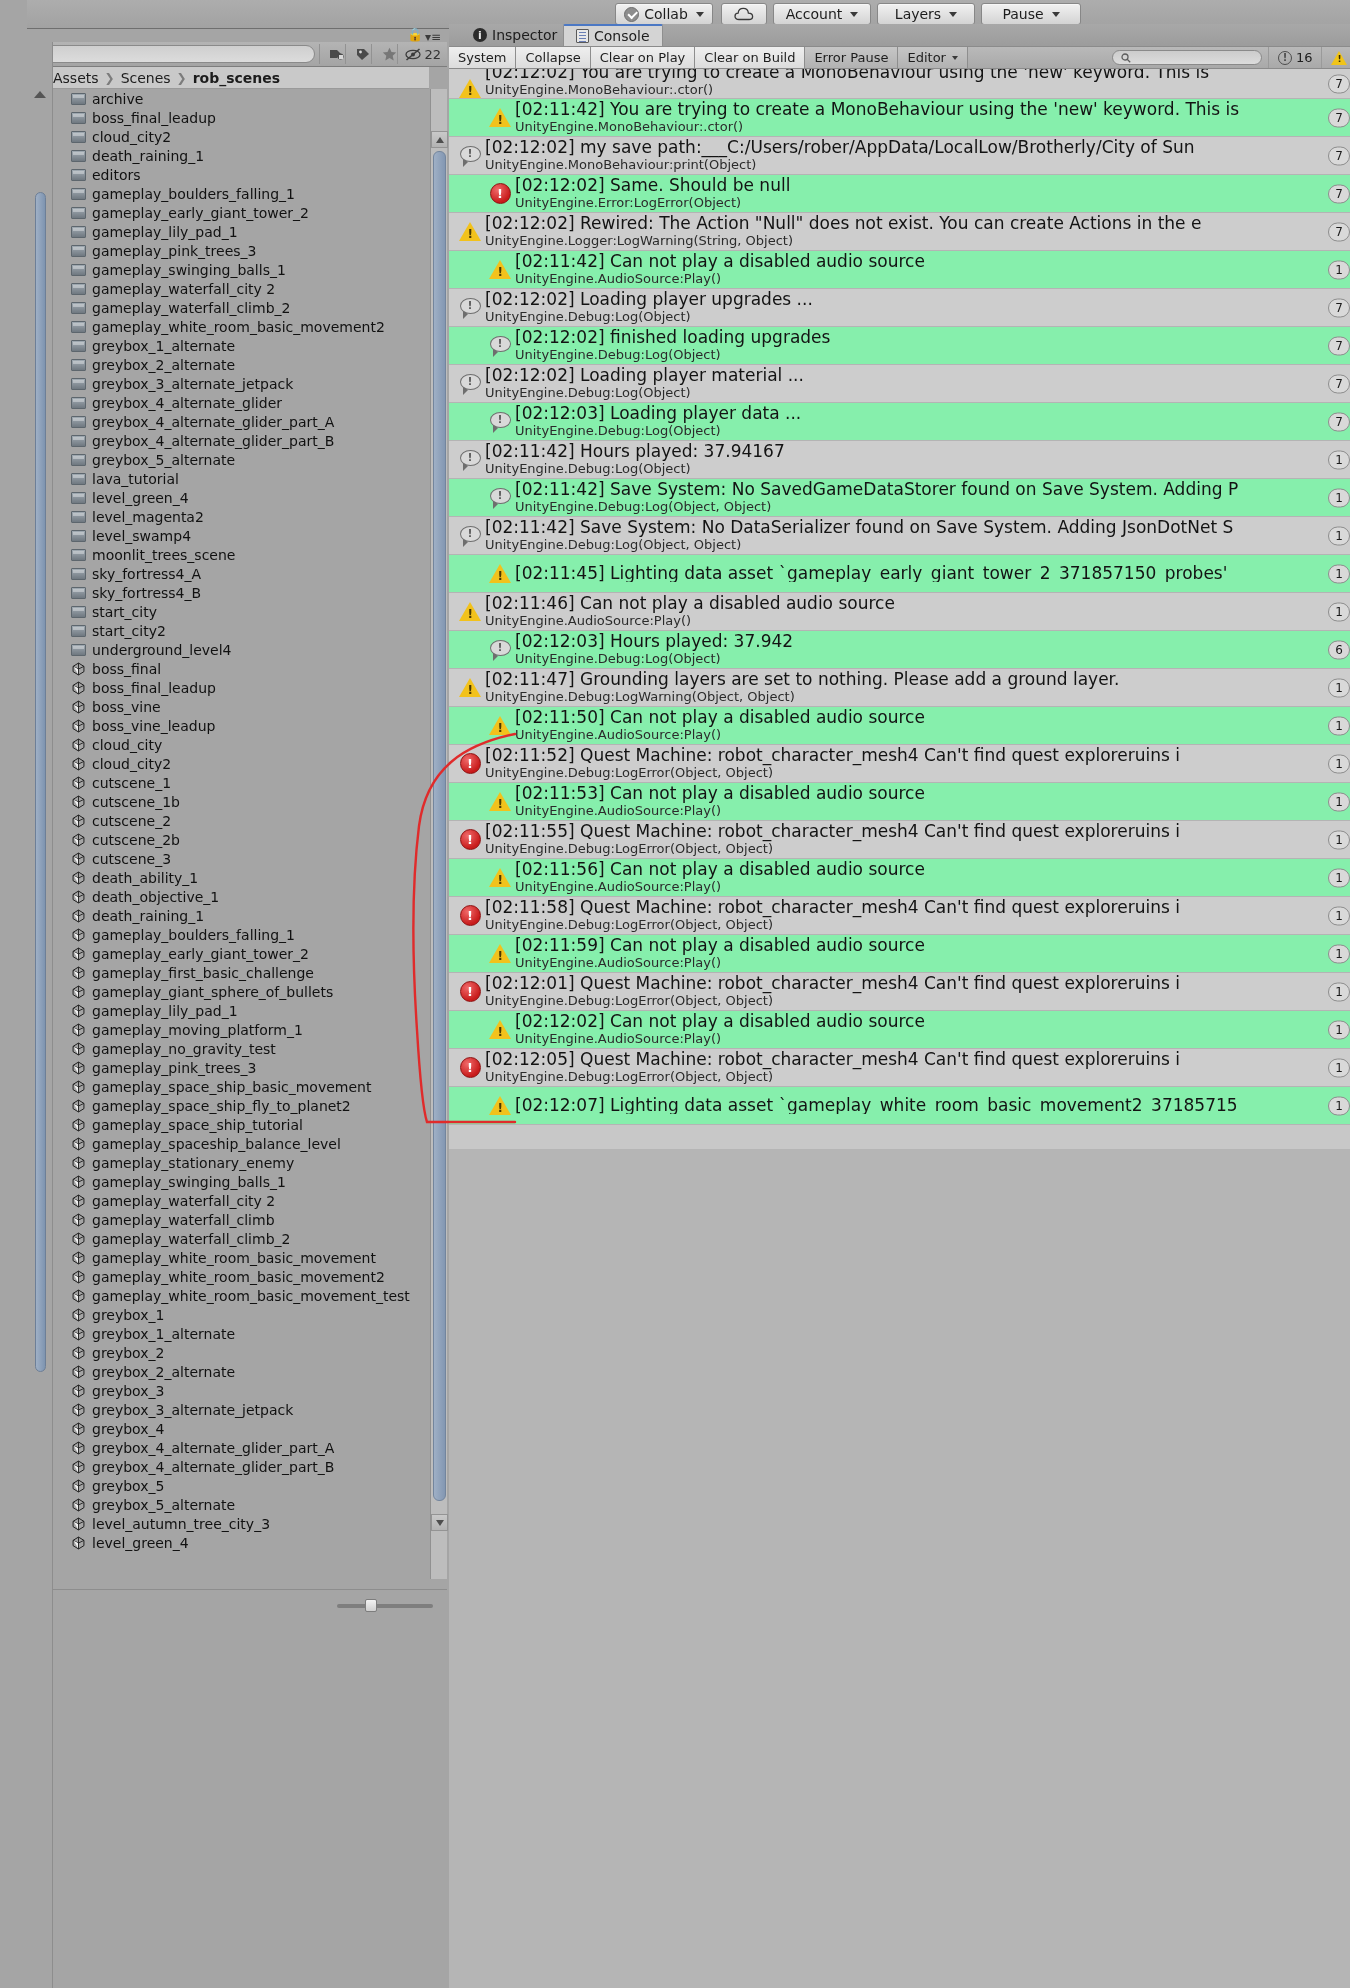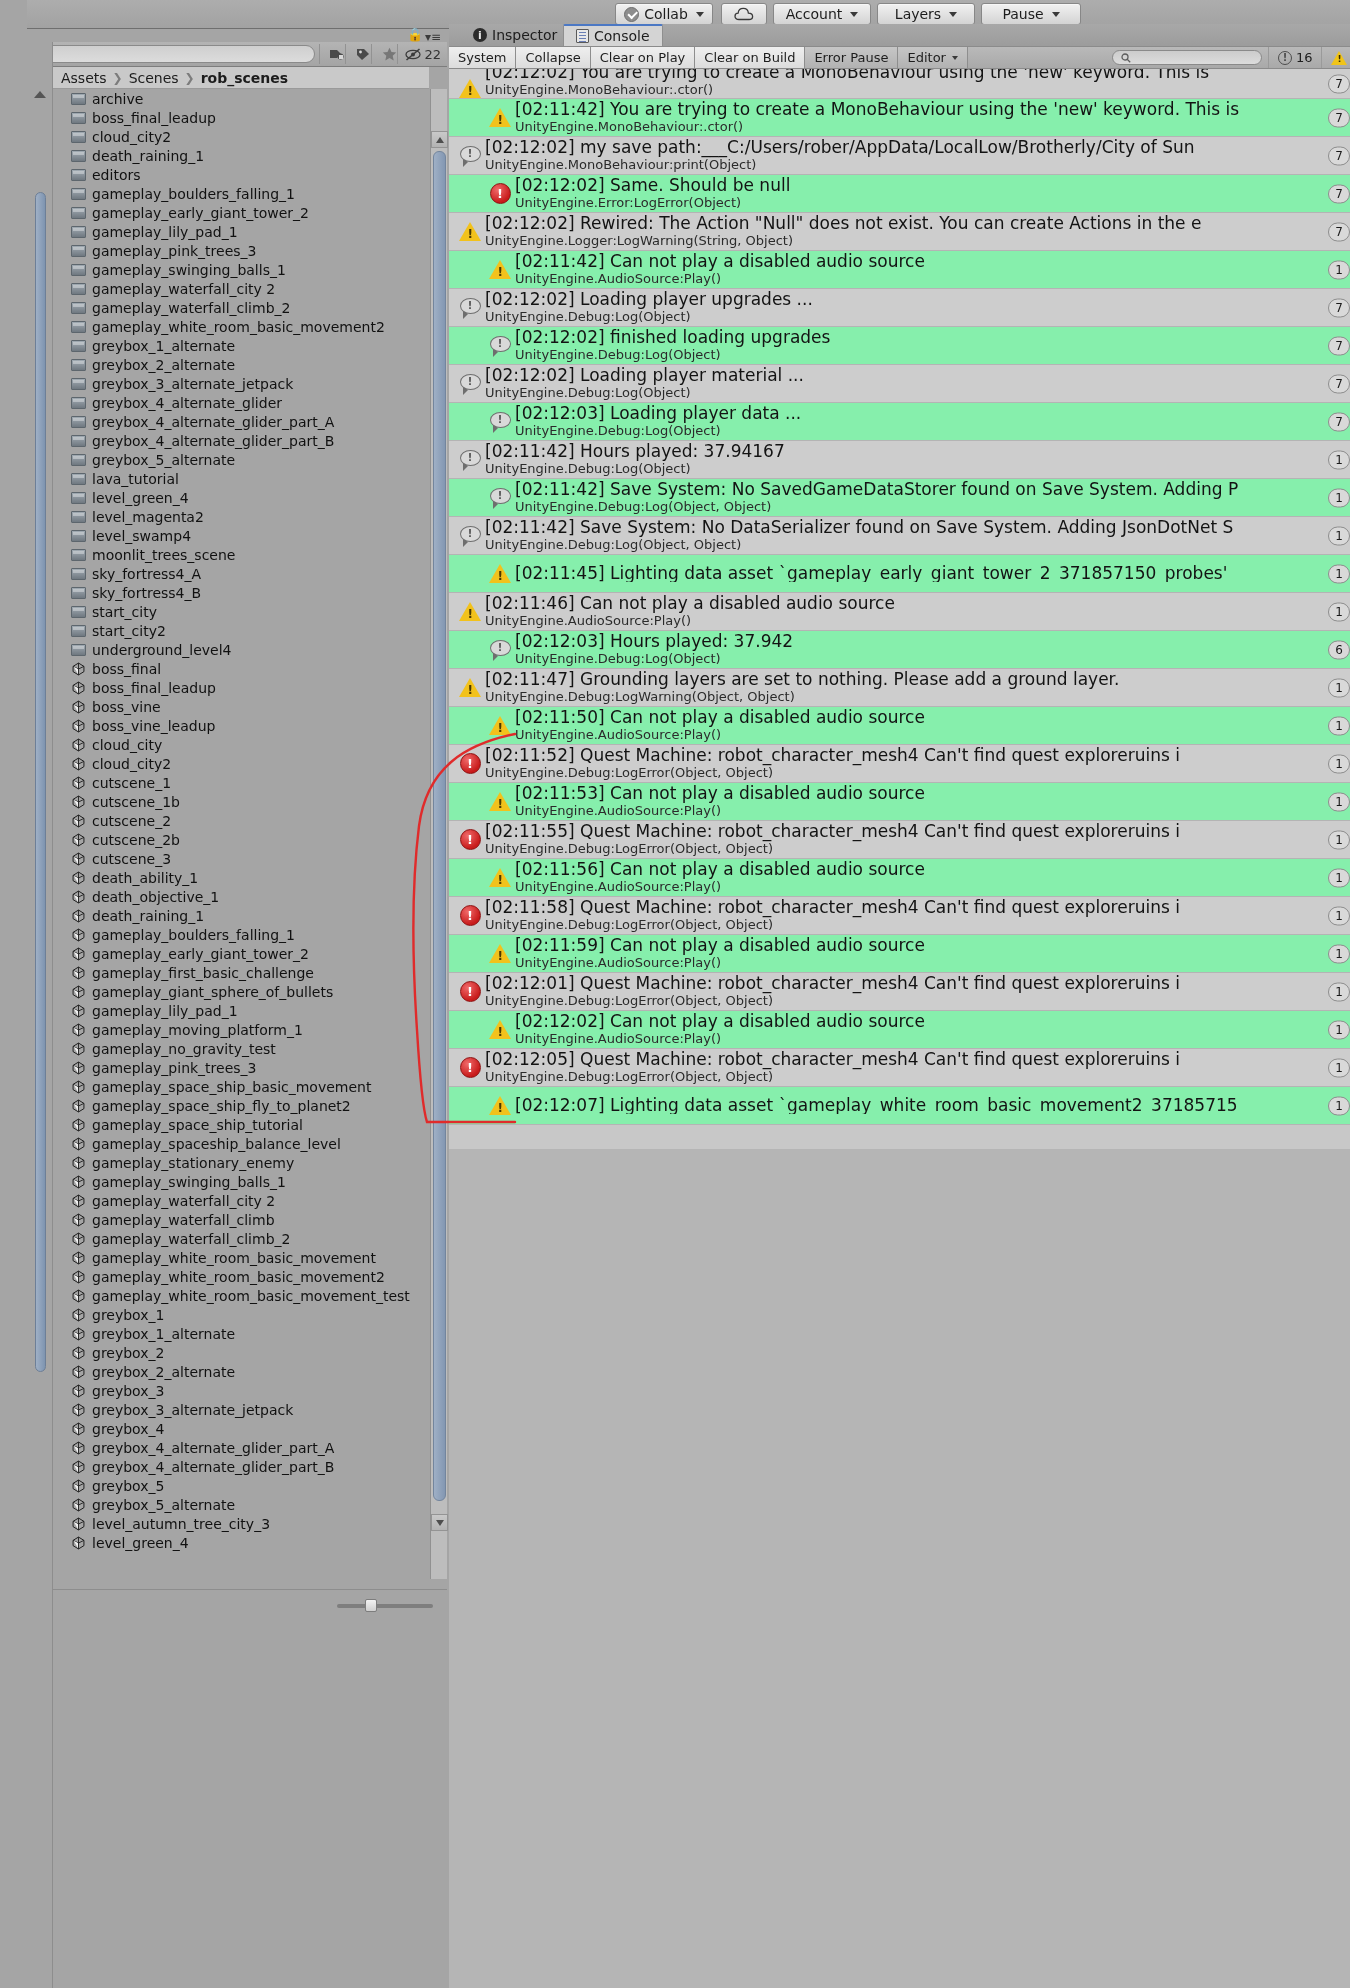--- a/index.html
+++ b/index.html
@@ -74,21 +74,21 @@
   }
   #ptb-label-icon { left: 292px; }
   #ptb-tag-icon   { left: 318px; }
   #ptb-star-icon  { left: 344px; }
   #ptb-hidden     { left: 370px; width: 44px; color: #333; font-size: 13px; gap: 2px; }
 
   .breadcrumb {
     position: absolute; left: 26px; top: 25px; width: 376px; height: 22px;
     background: #c9c9c9;
     display: flex; align-items: center; gap: 6px;
-    padding-left: 8px; font-size: 14px; color: #1c1c1c;
+    font-size: 14px; color: #1c1c1c;
     border-bottom: 1px solid #9a9a9a;
   }
   .breadcrumb .sep { color: #7c7c7c; font-size: 12px; }
   .breadcrumb .crumb-last { font-weight: bold; }
 
   .asset-list {
     position: absolute; left: 26px; top: 47px; width: 376px; height: 1490px;
     background: #a5a5a5; overflow: hidden;
   }
   .asset-row {

